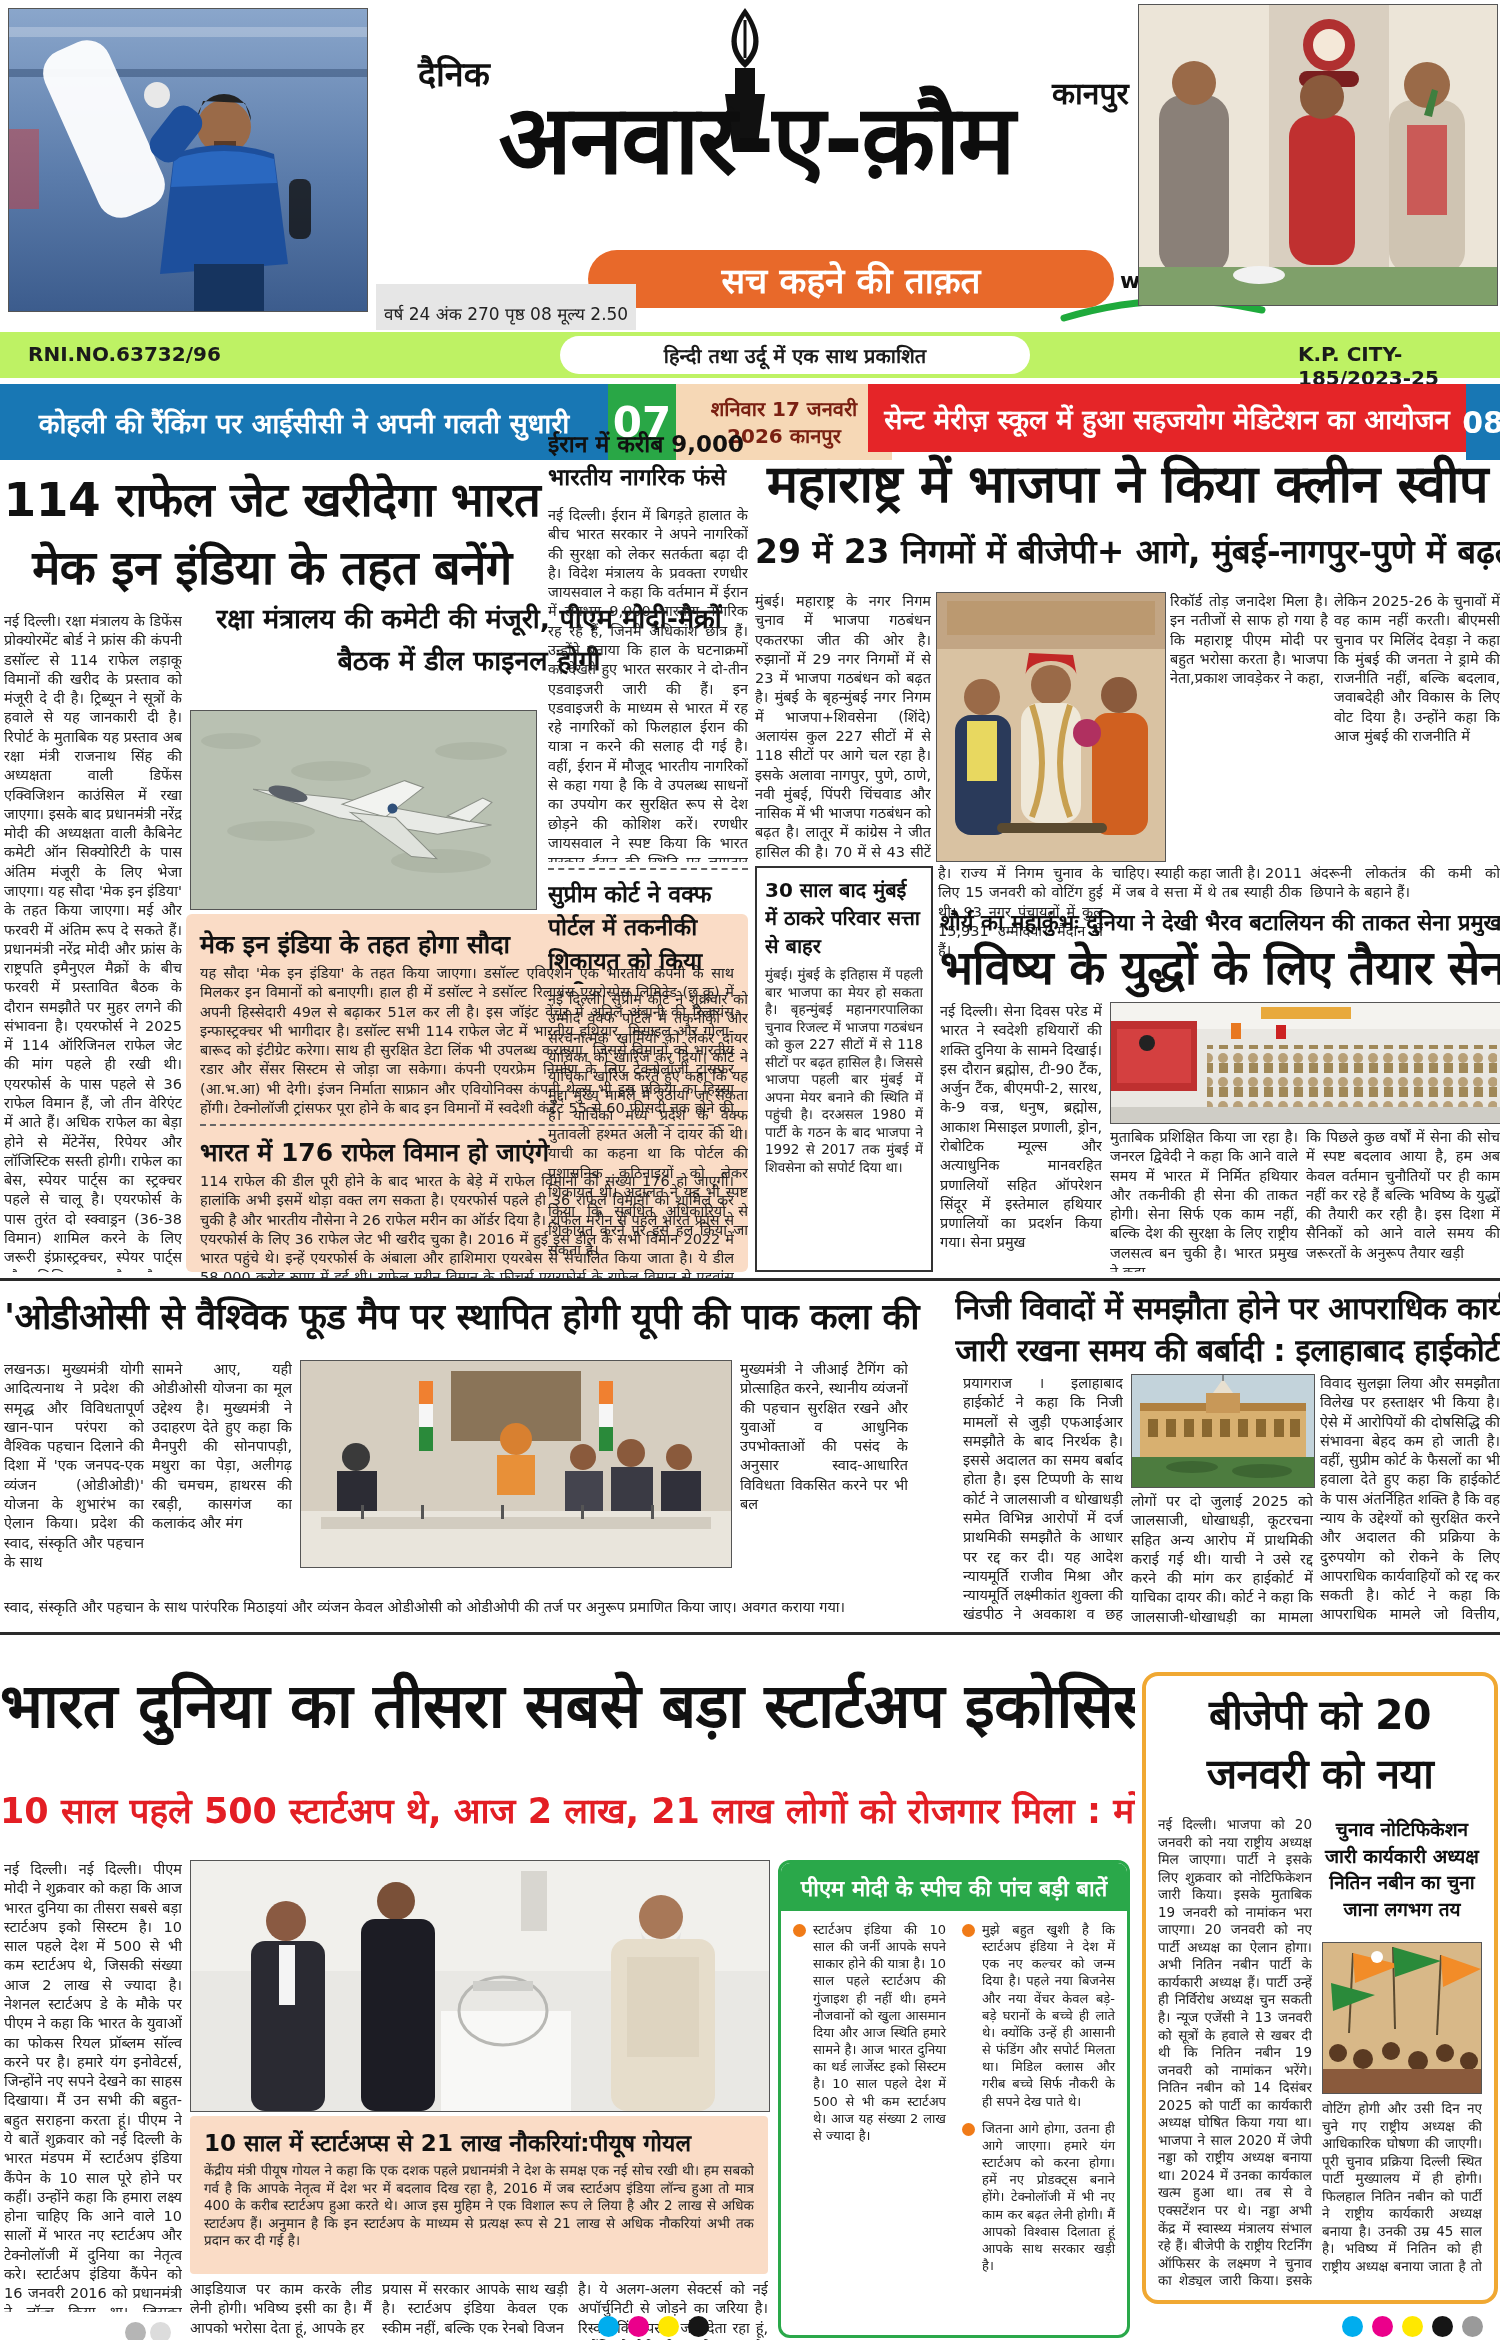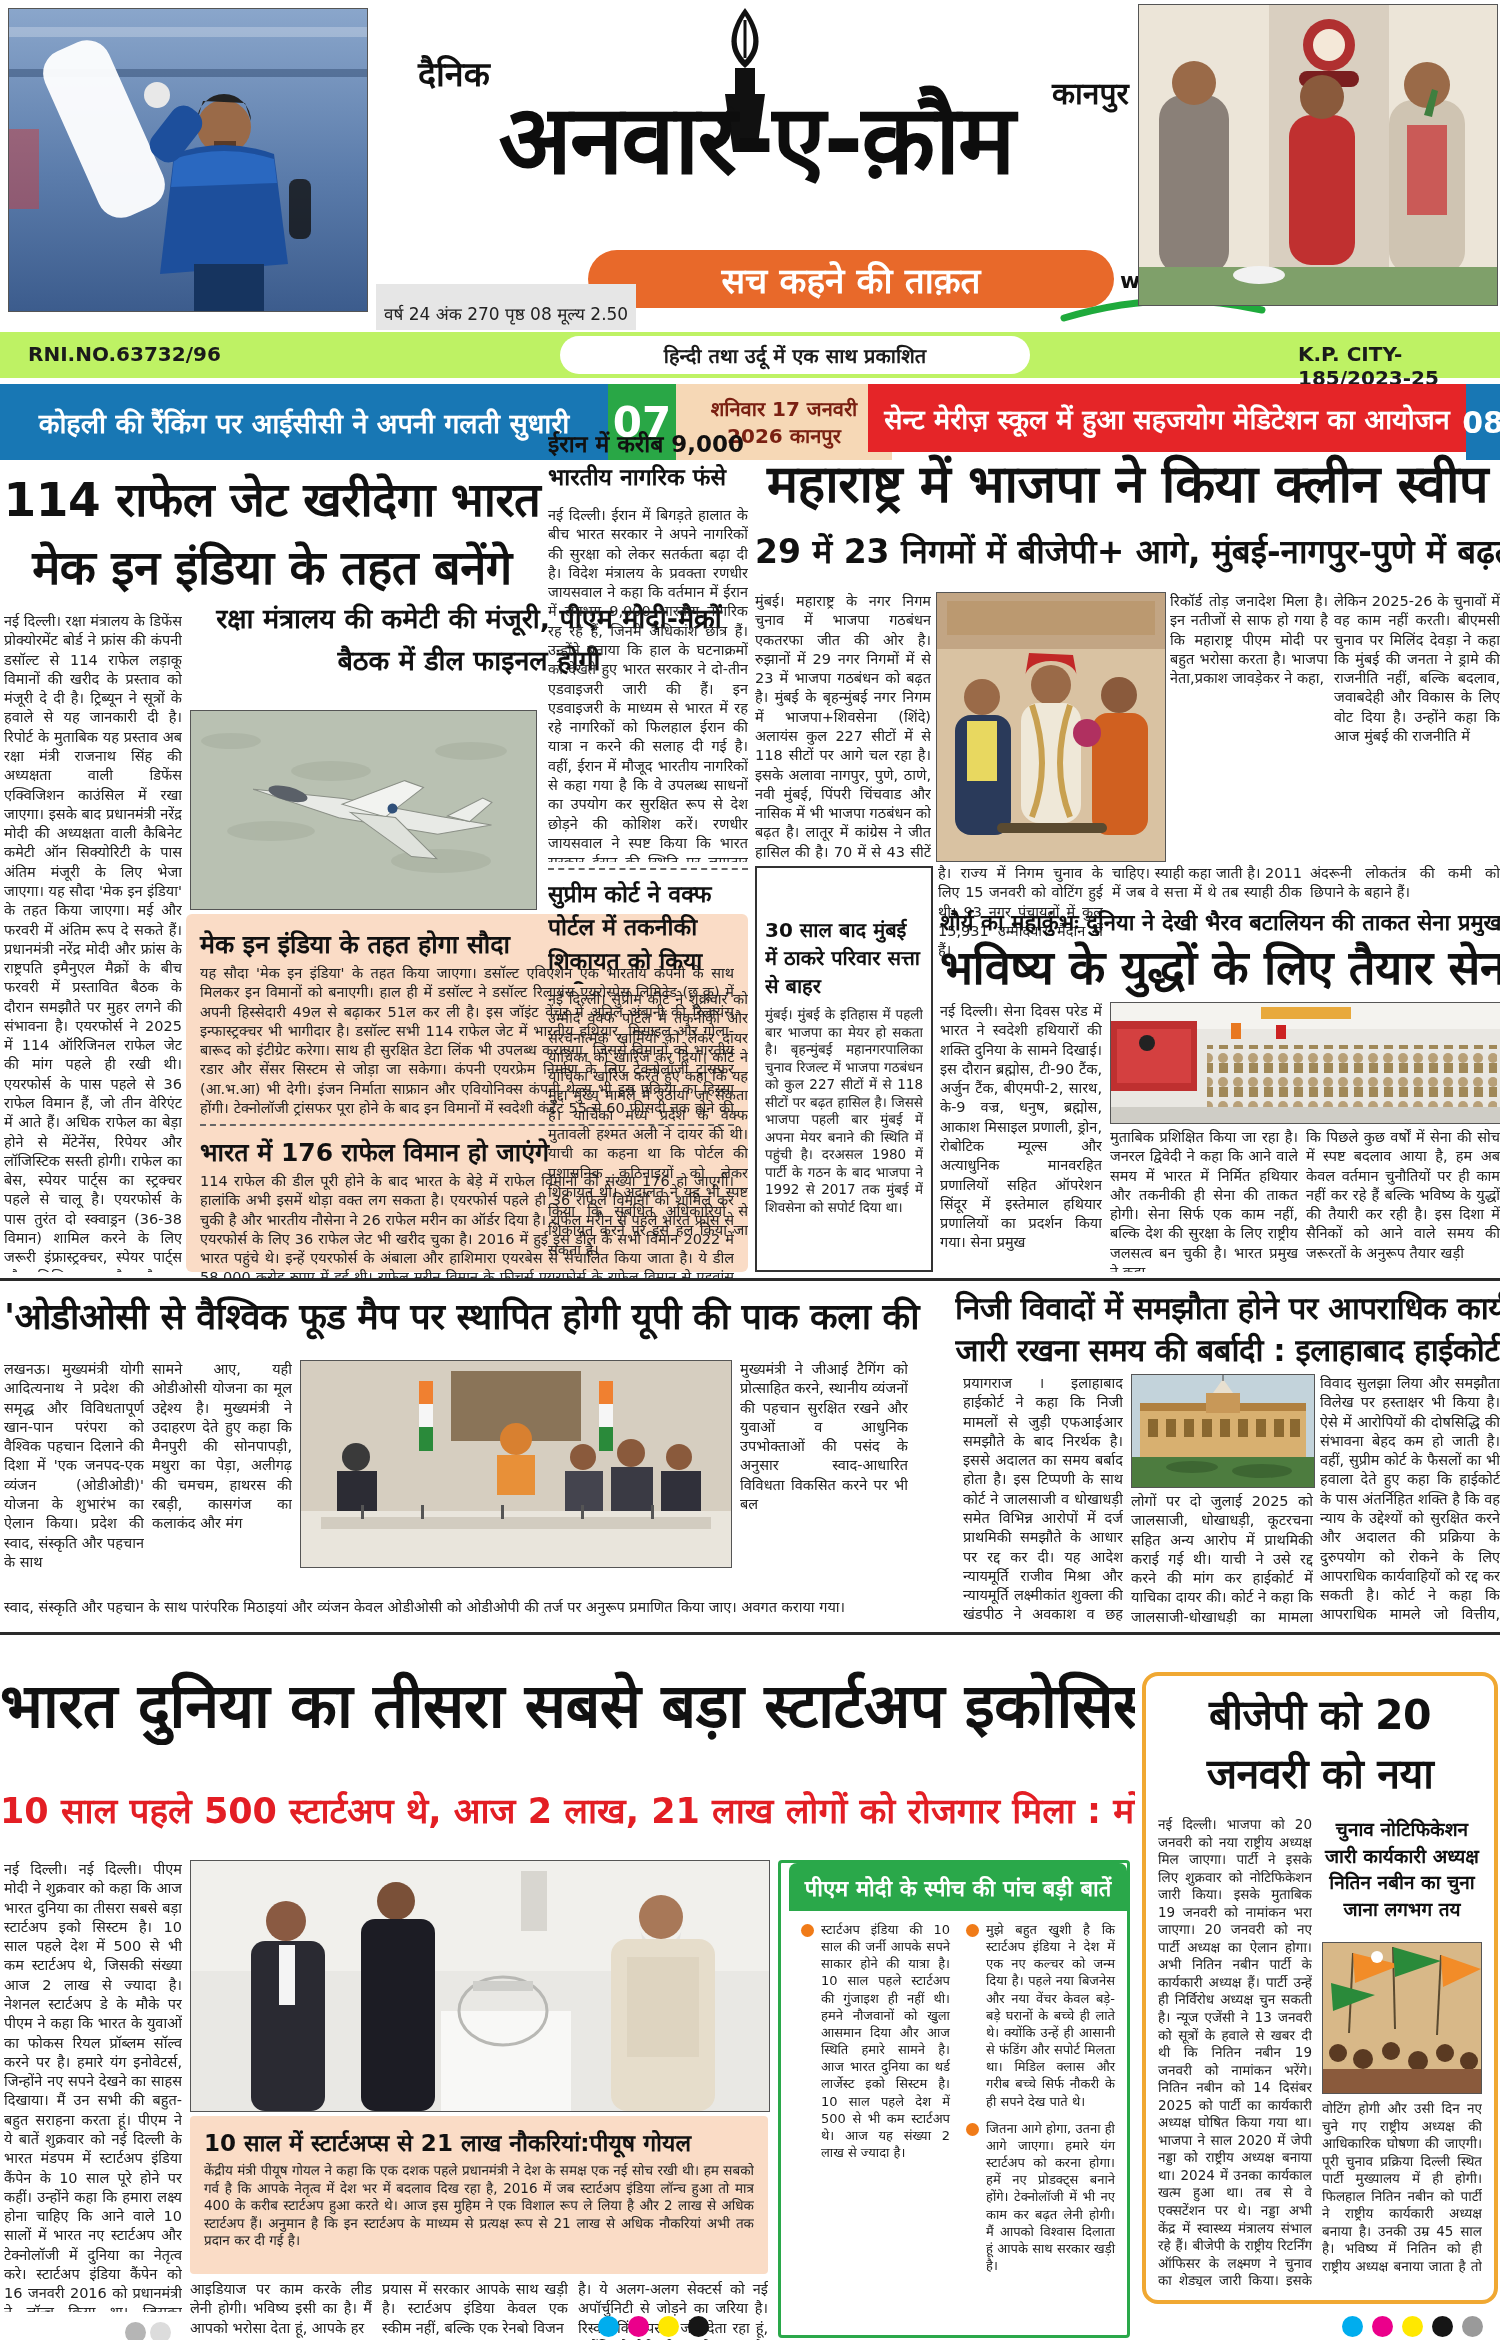--- a/index.html
+++ b/index.html
@@ -197,21 +197,21 @@
   </div>
 
   <div class="abs col" style="left:1170px;top:592px;width:158px;height:268px;">रिकॉर्ड तोड़ जनादेश मिला है। इन नतीजों से साफ हो गया है कि महाराष्ट्र पीएम मोदी पर बहुत भरोसा करता है। भाजपा नेता,प्रकाश जावड़ेकर ने कहा,</div>
   <div class="abs col" style="left:1334px;top:592px;width:166px;height:268px;">लेकिन 2025-26 के चुनावों में वह काम नहीं करती। बीएमसी चुनाव पर मिलिंद देवड़ा ने कहा कि मुंबई की जनता ने ड्रामे की राजनीति नहीं, बल्कि बदलाव, जवाबदेही और विकास के लिए वोट दिया है। उन्होंने कहा कि आज मुंबई की राजनीति में</div>
 
   <div class="abs col clip" style="left:938px;top:864px;width:165px;height:120px;">है। राज्य में निगम चुनाव के लिए 15 जनवरी को वोटिंग हुई थी। 93 नगर पंचायतों में कुल 15,931 उम्मीदवार मैदान में हैं।</div>
   <div class="abs col clip" style="left:1112px;top:864px;width:190px;height:40px;">चाहिए। स्याही कहा जाती है। 2011 में जब वे सत्ता में थे तब स्याही ठीक थी,</div>
   <div class="abs col clip" style="left:1310px;top:864px;width:190px;height:40px;">अंदरूनी लोकतंत्र की कमी को छिपाने के बहाने हैं।</div>
 
   <div class="abs" style="left:755px;top:866px;width:178px;height:406px;border:2px solid #333;padding:8px;box-sizing:border-box;">
-    <div class="bold clip" style="font-size:20px;line-height:1.4;color:#111;height:86px;margin-top:40px;">30 साल बाद मुंबई में ठाकरे परिवार सत्ता से बाहर</div>
+    <div class="bold clip" style="font-size:20px;line-height:1.4;color:#111;height:86px;">30 साल बाद मुंबई में ठाकरे परिवार सत्ता से बाहर</div>
     <div class="col-sm clip" style="height:290px;margin-top:4px;">मुंबई। मुंबई के इतिहास में पहली बार भाजपा का मेयर हो सकता है। बृहन्मुंबई महानगरपालिका चुनाव रिजल्ट में भाजपा गठबंधन को कुल 227 सीटों में से 118 सीटों पर बढ़त हासिल है। जिससे भाजपा पहली बार मुंबई में अपना मेयर बनाने की स्थिति में पहुंची है। दरअसल 1980 में पार्टी के गठन के बाद भाजपा ने 1992 से 2017 तक मुंबई में शिवसेना को सपोर्ट दिया था।</div>
   </div>
 
   <div class="abs bold nowrap clip" style="left:940px;top:906px;width:560px;font-size:22px;color:#111;">शौर्य का महाकुंभः दुनिया ने देखी भैरव बटालियन की ताकत सेना प्रमुख बोले-</div>
   <div class="abs headline center nowrap clip" style="left:940px;top:934px;width:560px;font-size:47px;">भविष्य के युद्धों के लिए तैयार सेना</div>
 
   <div class="abs col" style="left:940px;top:1002px;width:162px;height:270px;">नई दिल्ली। सेना दिवस परेड में भारत ने स्वदेशी हथियारों की शक्ति दुनिया के सामने दिखाई। इस दौरान ब्रह्मोस, टी-90 टैंक, अर्जुन टैंक, बीएमपी-2, सारथ, के-9 वज्र, धनुष, ब्रह्मोस, आकाश मिसाइल प्रणाली, ड्रोन, रोबोटिक म्यूल्स और अत्याधुनिक मानवरहित प्रणालियों सहित ऑपरेशन सिंदूर में इस्तेमाल हथियार प्रणालियों का प्रदर्शन किया गया। सेना प्रमुख</div>
 
   <div class="abs photo" style="left:1110px;top:1002px;width:390px;height:120px;">
     <svg width="390" height="120" viewBox="0 0 390 120">
@@ -342,21 +342,21 @@
 
   <div class="abs" style="left:190px;top:2116px;width:578px;height:158px;background:#fadcc6;border-radius:4px;padding:10px 14px;box-sizing:border-box;">
     <div class="bold nowrap clip" style="font-size:23px;color:#111;">10 साल में स्टार्टअप्स से 21 लाख नौकरियां:पीयूष गोयल</div>
     <div class="col-sm clip" style="height:104px;margin-top:4px;">केंद्रीय मंत्री पीयूष गोयल ने कहा कि एक दशक पहले प्रधानमंत्री ने देश के समक्ष एक नई सोच रखी थी। हम सबको गर्व है कि आपके नेतृत्व में देश भर में बदलाव दिख रहा है, 2016 में जब स्टार्टअप इंडिया लॉन्च हुआ तो मात्र 400 के करीब स्टार्टअप हुआ करते थे। आज इस मुहिम ने एक विशाल रूप ले लिया है और 2 लाख से अधिक स्टार्टअप हैं। अनुमान है कि इन स्टार्टअप के माध्यम से प्रत्यक्ष रूप से 21 लाख से अधिक नौकरियां अभी तक प्रदान कर दी गई है।</div>
   </div>
 
   <div class="abs col clip" style="left:190px;top:2280px;width:182px;height:60px;">आइडियाज पर काम करके लीड लेनी होगी। भविष्य इसी का है। मैं आपको भरोसा देता हूं, आपके हर</div>
   <div class="abs col clip" style="left:382px;top:2280px;width:186px;height:60px;">प्रयास में सरकार आपके साथ खड़ी है। स्टार्टअप इंडिया केवल एक स्कीम नहीं, बल्कि एक रेनबो विजन</div>
   <div class="abs col clip" style="left:578px;top:2280px;width:190px;height:60px;">है। ये अलग-अलग सेक्टर्स को नई अपॉर्चुनिटी से जोड़ने का जरिया है। रिस्क-टेकिंग पर मैं जोर देता रहा हूं, क्योंकि ये मेरी भी पुरानी आदत है। जो काम कोई करने को तैयार नहीं होता, जिन कामों को दशकों से पहले की सरकारों ने नहीं छुआ, क्योंकि उनमें चुनाव हारने और कुर्सी जाने का डर था। मैं उन कार्यों को अपना दायित्व समझकर जरूर करता हूं।</div>
 
-  <div class="abs" style="left:778px;top:1860px;width:352px;height:478px;border:3px solid #2aa84a;border-radius:4px;background:#fff;box-sizing:border-box;overflow:hidden;padding-left:8px;">
+  <div class="abs" style="left:778px;top:1860px;width:352px;height:478px;border:3px solid #2aa84a;border-radius:12px;background:#fff;box-sizing:border-box;overflow:hidden;">
     <div style="background:#2aa84a;height:48px;display:flex;align-items:center;justify-content:center;border-radius:8px 8px 0 0;">
       <span class="white bold" style="font-size:22px;">पीएम मोदी के स्पीच की पांच बड़ी बातें</span>
     </div>
     <div style="padding:10px 12px;column-count:2;column-gap:16px;font-size:13px;line-height:1.32;text-align:justify;height:412px;overflow:hidden;box-sizing:border-box;">
       <div class="bullet-item">स्टार्टअप इंडिया की 10 साल की जर्नी आपके सपने साकार होने की यात्रा है। 10 साल पहले स्टार्टअप की गुंजाइश ही नहीं थी। हमने नौजवानों को खुला आसमान दिया और आज स्थिति हमारे सामने है। आज भारत दुनिया का थर्ड लार्जेस्ट इको सिस्टम है। 10 साल पहले देश में 500 से भी कम स्टार्टअप थे। आज यह संख्या 2 लाख से ज्यादा है।</div>
       <div class="bullet-item">मुझे बहुत खुशी है कि स्टार्टअप इंडिया ने देश में एक नए कल्चर को जन्म दिया है। पहले नया बिजनेस और नया वेंचर केवल बड़े-बड़े घरानों के बच्चे ही लाते थे। क्योंकि उन्हें ही आसानी से फंडिंग और सपोर्ट मिलता था। मिडिल क्लास और गरीब बच्चे सिर्फ नौकरी के ही सपने देख पाते थे।</div>
       <div class="bullet-item">जितना आगे होगा, उतना ही आगे जाएगा। हमारे यंग स्टार्टअप को करना होगा। हमें नए प्रोडक्ट्स बनाने होंगे। टेक्नोलॉजी में भी नए काम कर बढ़त लेनी होगी। मैं आपको विश्वास दिलाता हूं आपके साथ सरकार खड़ी है।</div>
 
     </div>
   </div>

